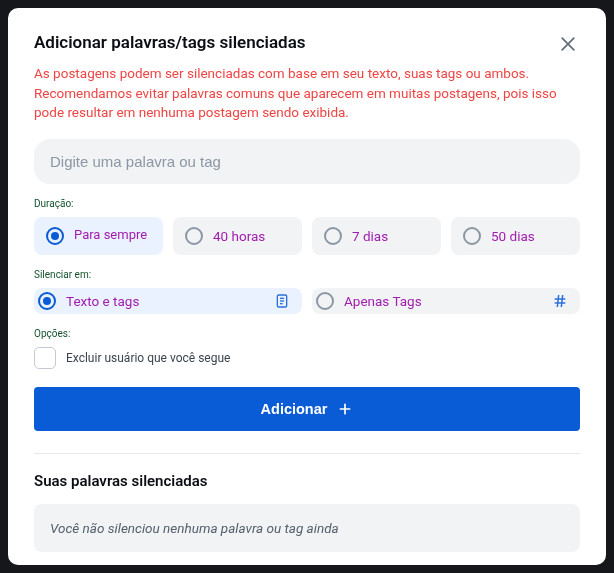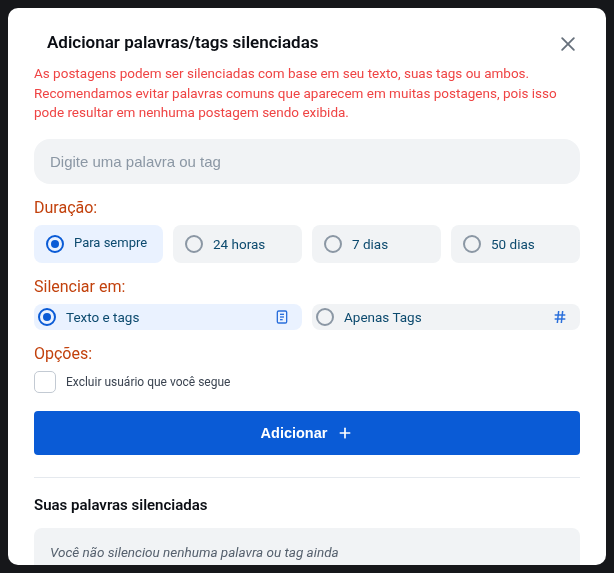--- a/index.html
+++ b/index.html
@@ -15,48 +15,48 @@
 .modal {
   background: #fff;
   border-radius: 10px;
   width: 598px;
   height: 557px;
   padding: 24px 26px;
   position: relative;
   overflow: hidden;
 }
 .header { display: flex; justify-content: space-between; align-items: flex-start; margin-bottom: 8px; }
-.title { font-size: 17px; font-weight: 600; color: #0b0e14; margin-left: 13px; }
+.title { font-size: 17px; font-weight: 600; color: #0b0e14; }
 .close-btn { background: none; border: none; cursor: pointer; color: #66707b; padding: 2px; }
 .close-btn svg { width: 20px; height: 20px; display: block; }
 .description { font-size: 13.5px; color: #ef4444; line-height: 1.45; margin-bottom: 16px; }
 .input-row { margin-bottom: 14px; }
 .text-input {
   width: 100%;
   border: none;
   background: #f1f3f5;
   border-radius: 16px;
   padding: 14px 16px;
   font-size: 15px;
   color: #333;
 }
 .text-input::placeholder { color: #8b97a4; }
-.section-label { font-size: 16px; color: #c2410c; margin-bottom: 8px; }
+.section-label { font-size: 10px; color: #14532d; margin-bottom: 8px; }
 .radio-row { display: flex; gap: 10px; margin-bottom: 14px; }
 .radio-opt {
   flex: 1;
   display: flex;
   align-items: center;
   gap: 10px;
   background: #f1f3f5;
   border-radius: 8px;
   padding: 10px 12px;
   cursor: pointer;
   font-size: 13.5px;
-  color: #0c4a6e;
+  color: #a21caf;
   position: relative;
 }
 .radio-opt.selected { background: #eaf2ff; }
 .radio-circle {
   width: 18px; height: 18px; border-radius: 50%;
   border: 2px solid #8b97a4; flex-shrink: 0;
   display: flex; align-items: center; justify-content: center;
 }
 .radio-opt.selected .radio-circle { border-color: #0a5bd6; }
 .radio-dot { width: 8px; height: 8px; border-radius: 50%; background: #0a5bd6; display: none; }
@@ -122,21 +122,21 @@
   <div class="section-label">Duração:</div>
   <div class="radio-row">
     <div class="radio-opt selected">
       <span class="radio-circle">
           <span class="radio-dot"></span>
         </span>
       <span class="small">Para sempre</span>
     </div>
     <div class="radio-opt">
       <span class="radio-circle"></span>
-      <span>24 horas</span>
+      <span>40 horas</span>
     </div>
     <div class="radio-opt">
       <span class="radio-circle"></span>
       <span>7 dias</span>
     </div>
     <div class="radio-opt">
       <span class="radio-circle"></span>
       <span>50 dias</span>
     </div>
   </div>

